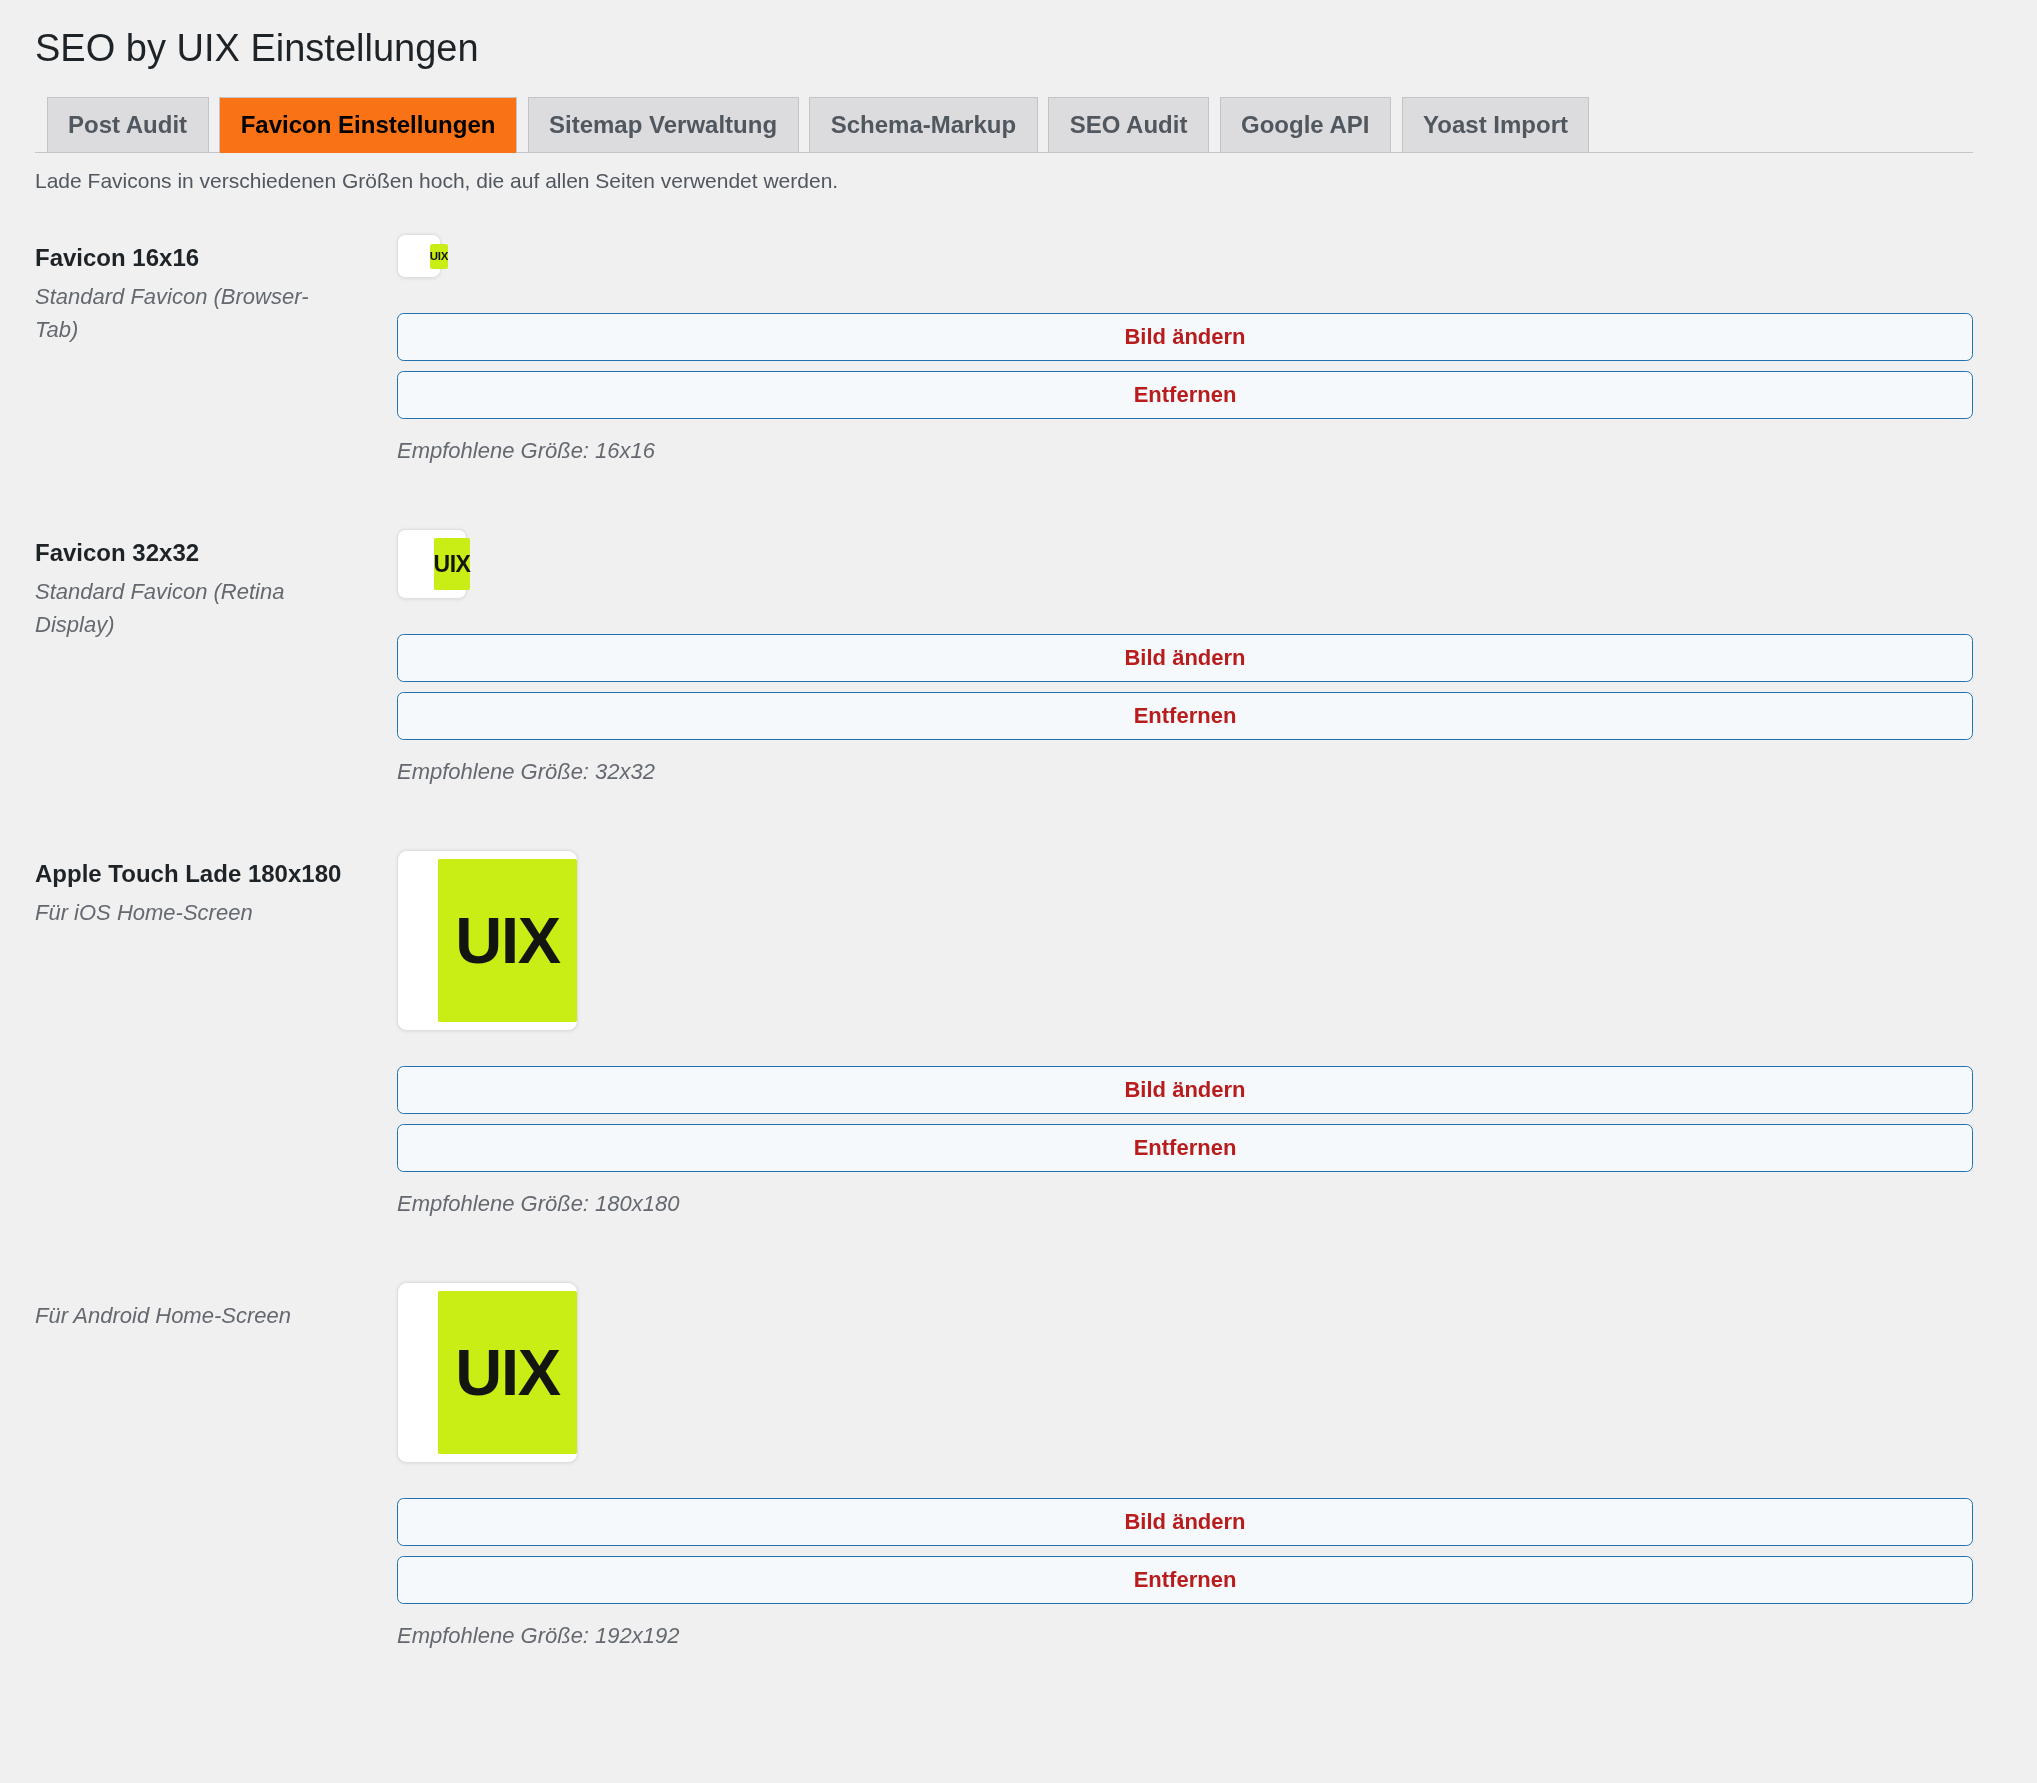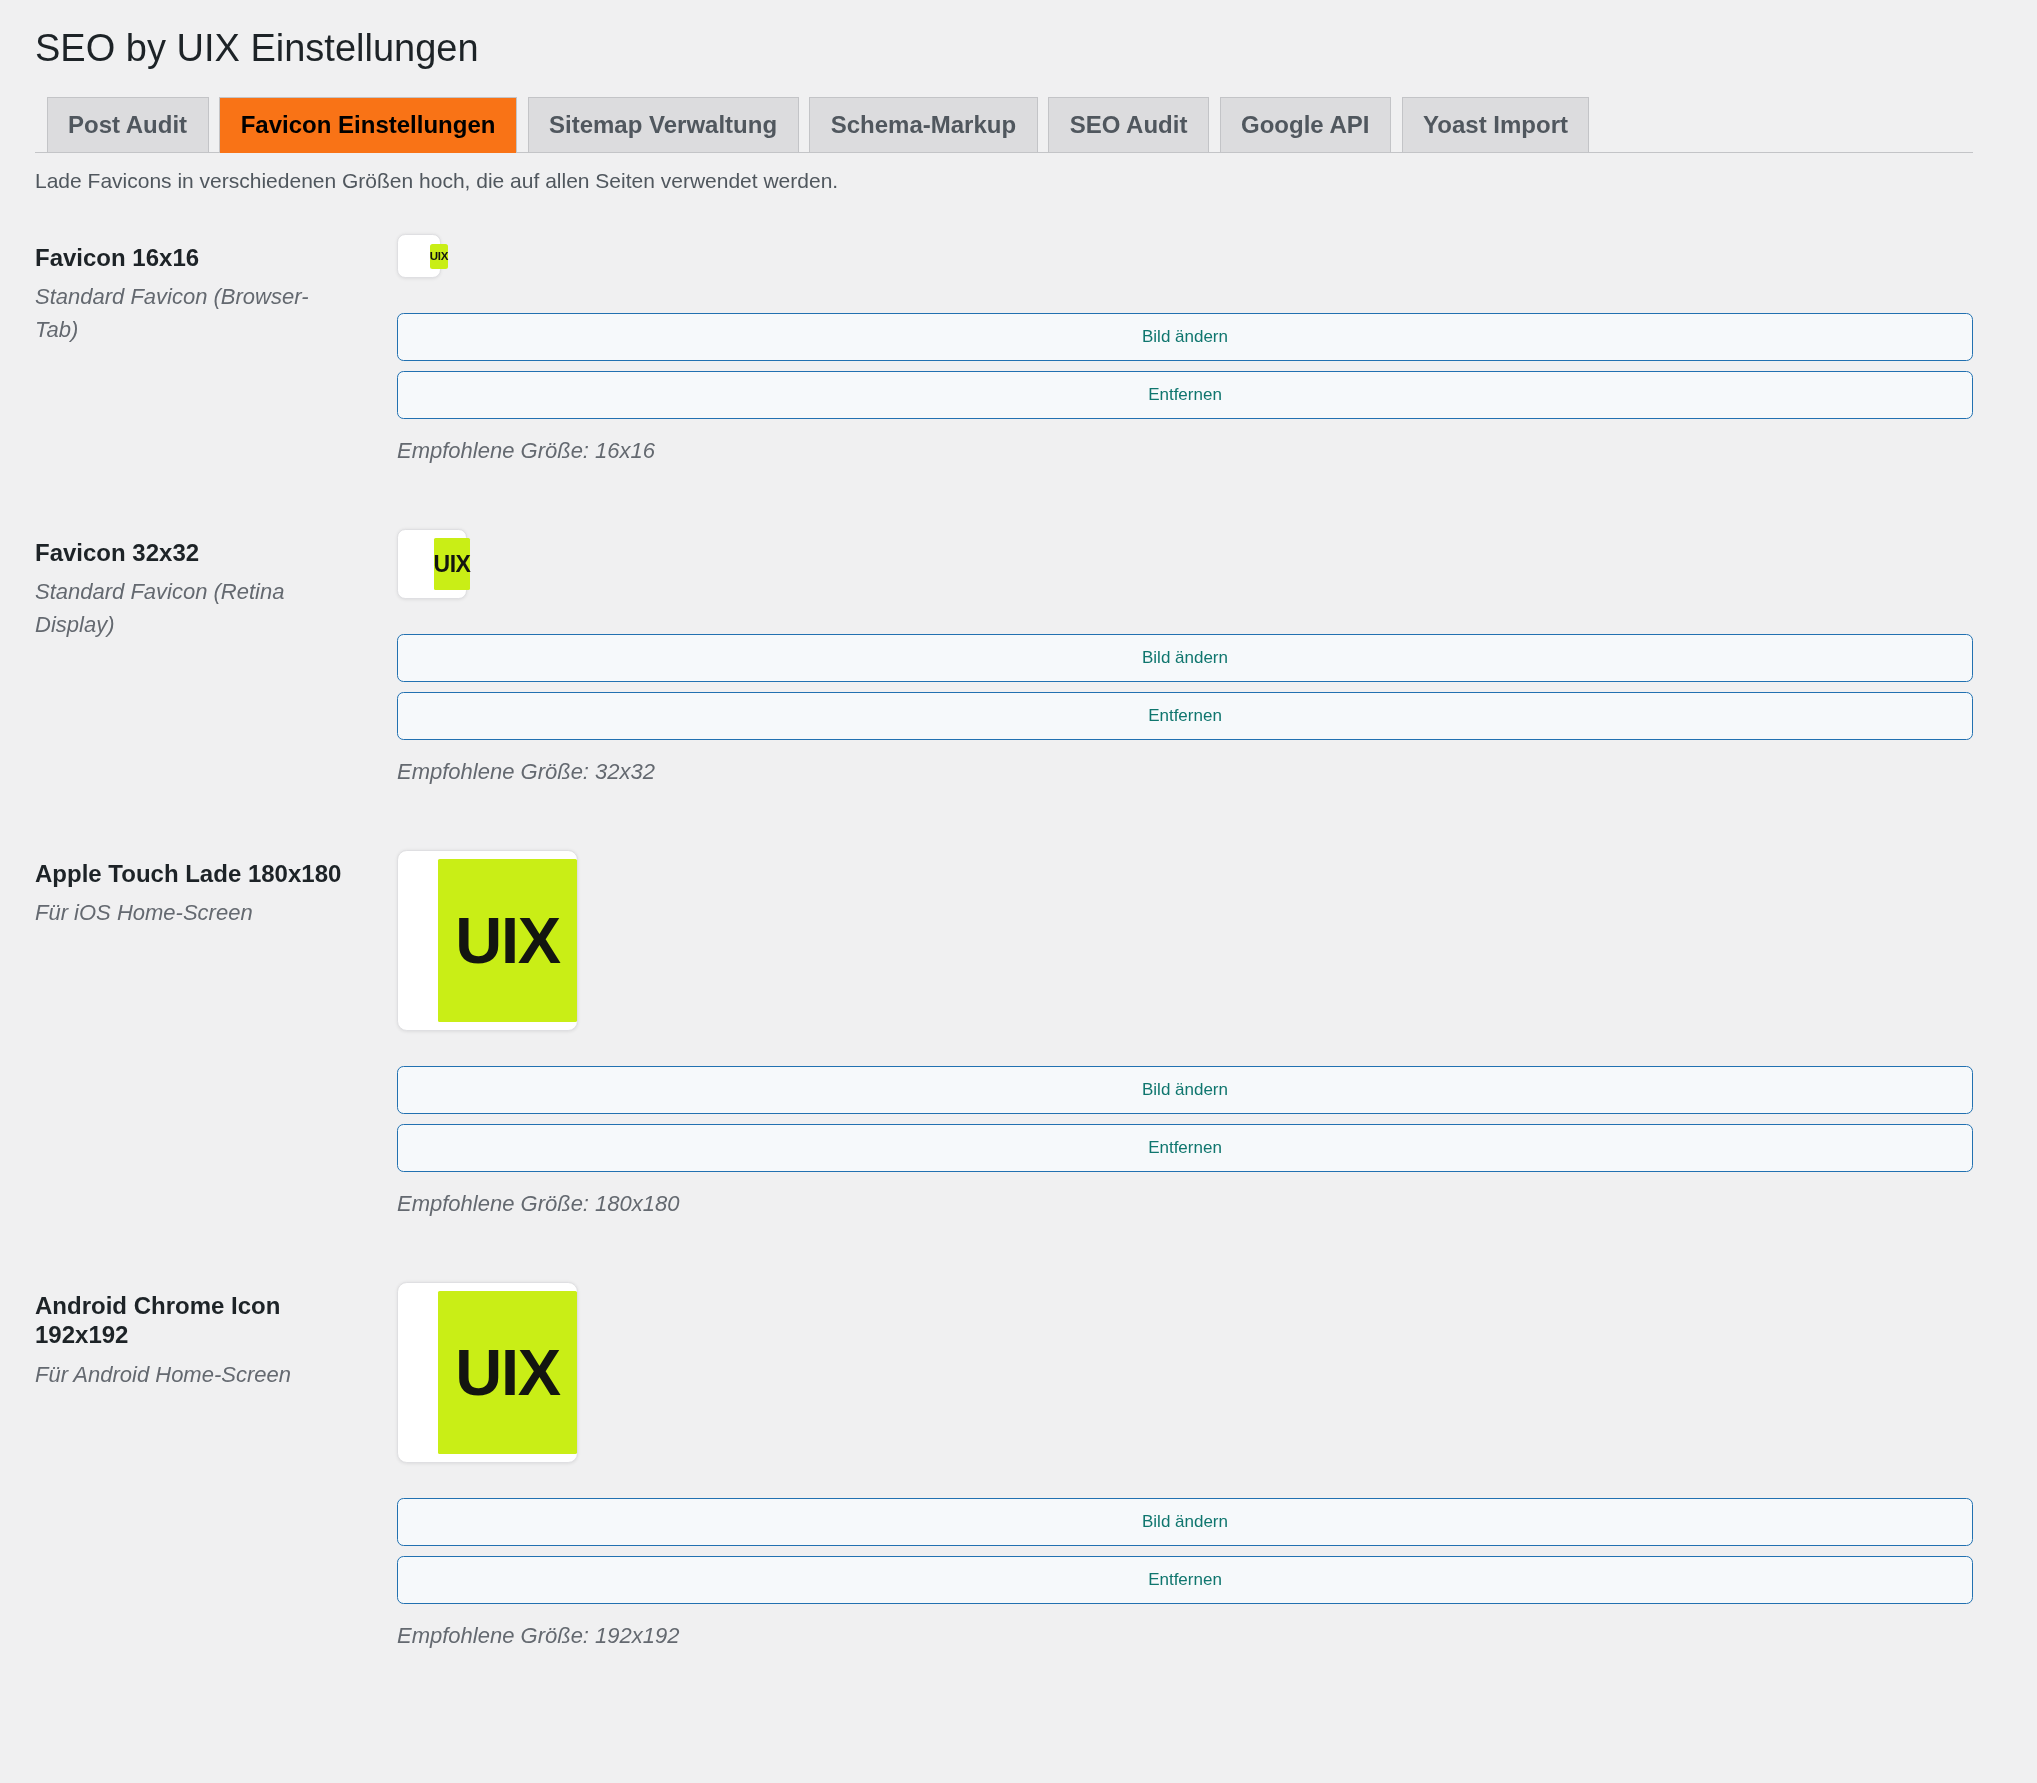--- a/index.html
+++ b/index.html
@@ -80,23 +80,23 @@
   .size-medium{width:70px;height:70px;border-radius:8.2px;}
   .size-medium .uix-img{width:52px;height:52px;font-size:23px;border-radius:1.6px;}
   .size-large{width:181px;height:181px;border-radius:9.8px;}
   .size-large .uix-img{width:163px;height:163px;font-size:65px;border-radius:1.6px;}
 
   
   .btn{
     height:48px;width:100%;
     box-sizing:border-box;
     border:1.6px solid #2271b1;border-radius:6.5px;
-    background:#f6f9fb;color:#0f766e;
+    background:#f6f9fb;color:#b91c1c;
     font-family:"Liberation Sans",sans-serif;
-    font-size:17px;font-weight:400;
+    font-size:22px;font-weight:700;
     display:flex;align-items:center;justify-content:center;
     cursor:pointer;
   }
   .image-card + .btn{margin-top:35px;}
   .btn + .btn{margin-top:10px;}
 
   .recommended{
     margin:18px 0 0;
     font-size:22px;line-height:28px;
     font-style:italic;color:#646970;
@@ -170,22 +170,20 @@
         <div class="uix-img" style="background: rgb(201, 238, 22); color: rgb(19, 21, 16);">UIX</div>
       </div>
       <button class="btn">Bild ändern</button>
       <button class="btn">Entfernen</button>
       <p class="recommended">Empfohlene Größe: 180x180</p>
     </div>
   </div>
 
   <div class="form-row">
     <div class="row-left">
-      <h3>Android Chrome Icon
-192x192</h3>
       <p class="row-sub">Für Android Home-Screen</p>
     </div>
     <div class="row-right">
       <div class="image-card size-large">
         <div class="uix-img" style="background: rgb(201, 238, 22); color: rgb(19, 21, 16);">UIX</div>
       </div>
       <button class="btn">Bild ändern</button>
       <button class="btn">Entfernen</button>
       <p class="recommended">Empfohlene Größe: 192x192</p>
     </div>

